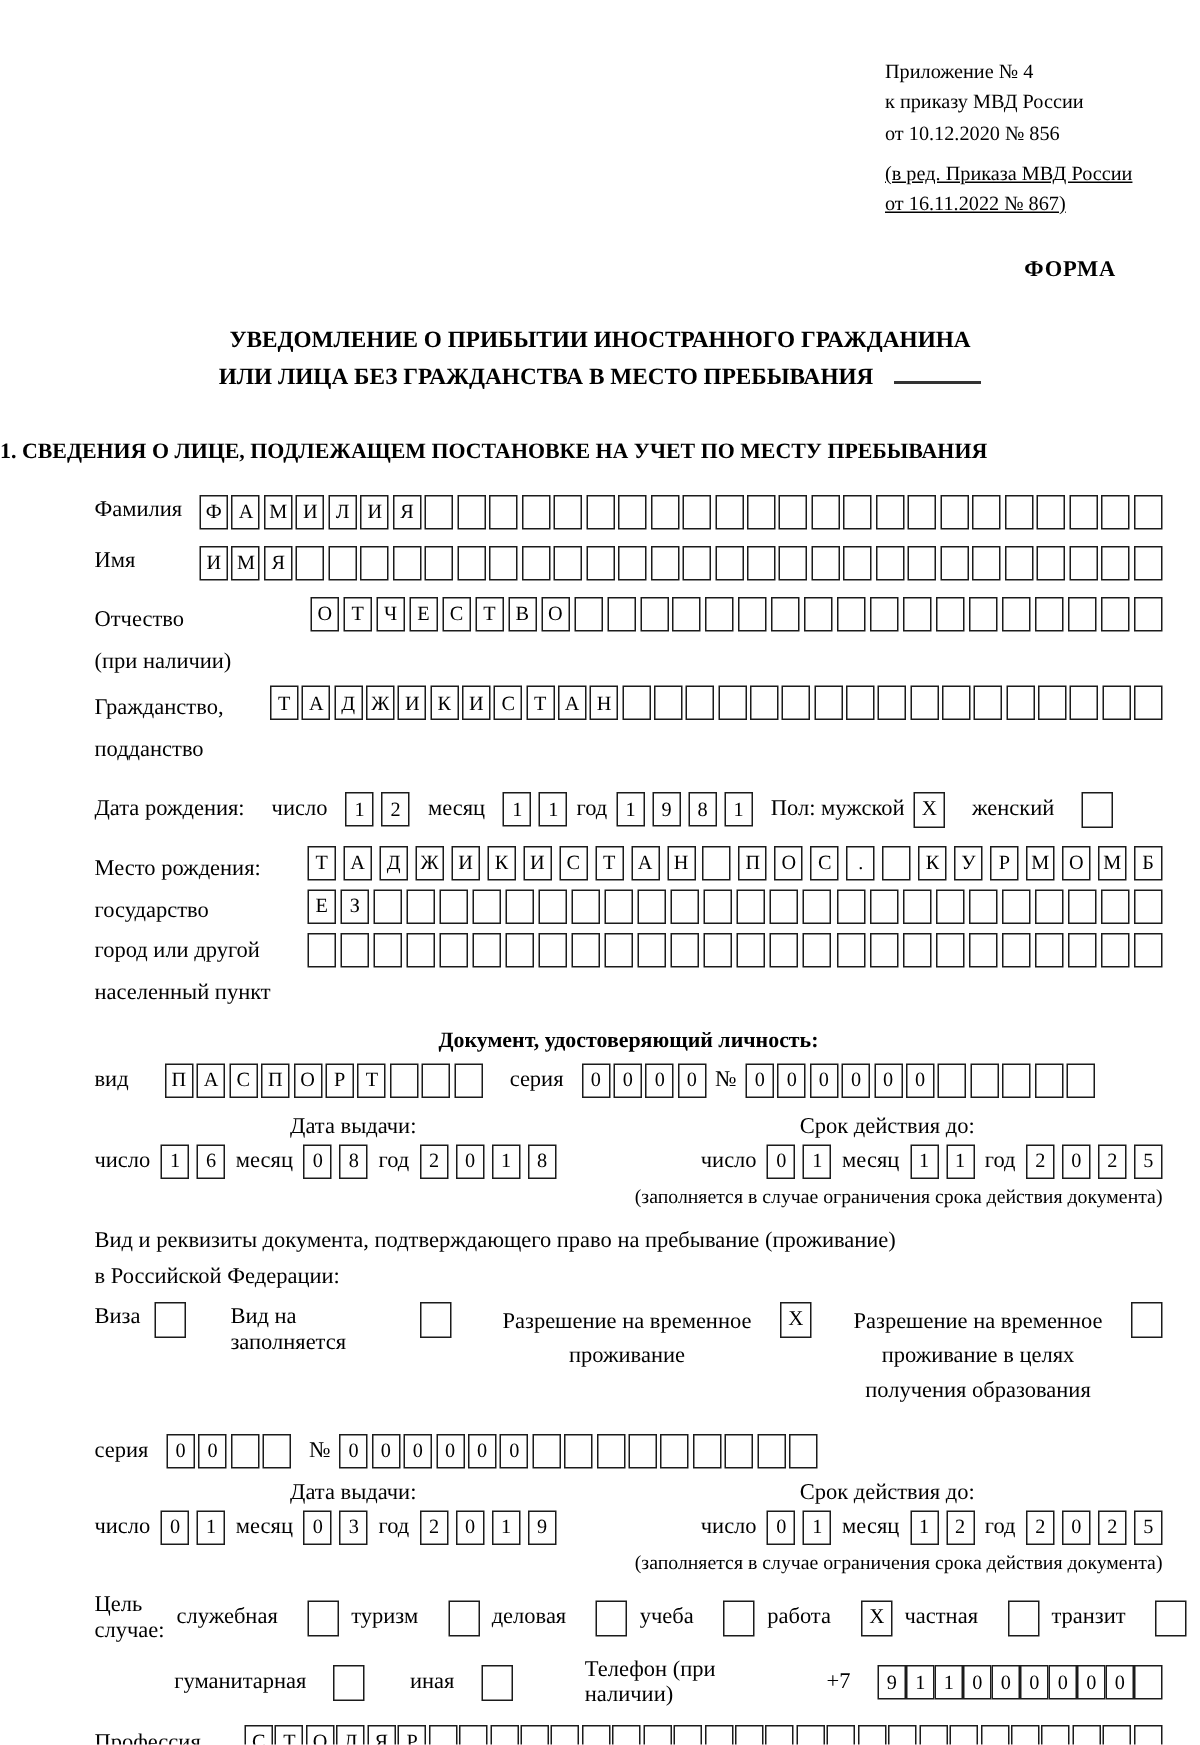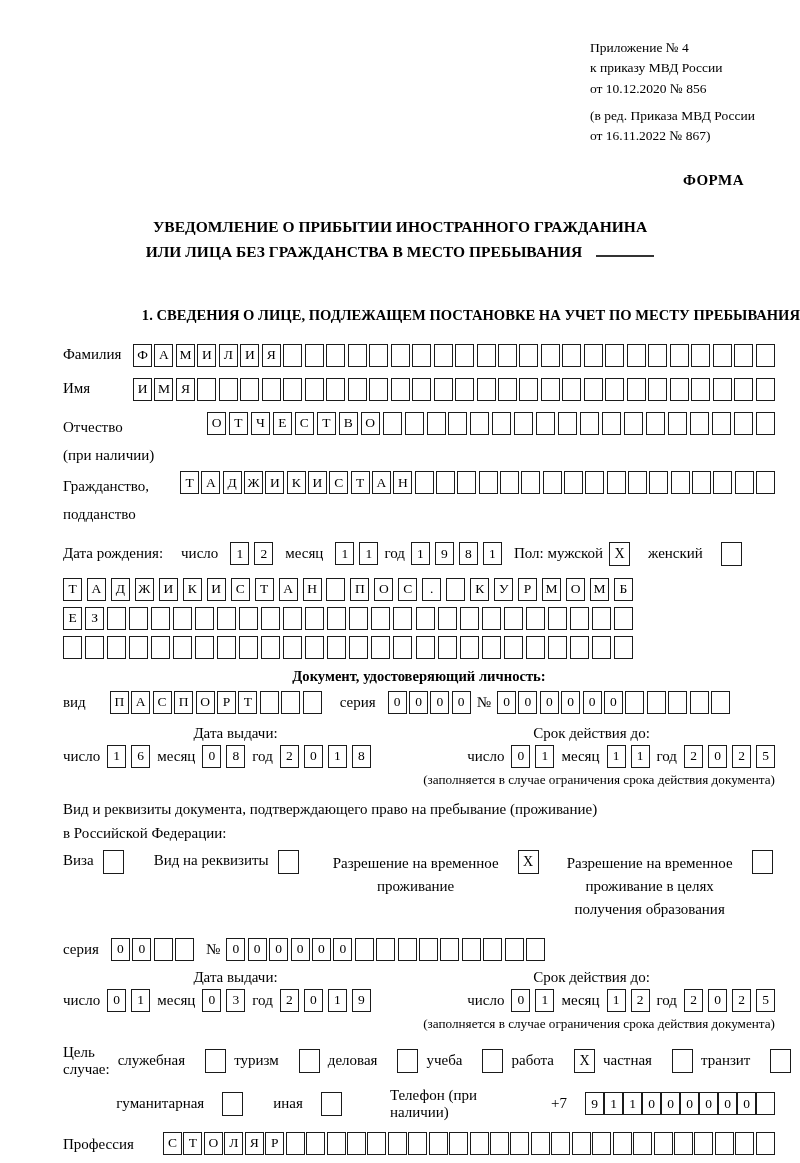--- a/index.html
+++ b/index.html
@@ -1,26 +1,26 @@
 <!DOCTYPE html>
 <html><head>
 <meta charset="utf-8">
 <style>
   html,body{margin:0;padding:0;background:#fff;}
   body{width:800px;height:1163px;font-family:"Liberation Serif","DejaVu Serif",serif;color:#000;overflow:hidden;}
   .page{width:800px;height:1163px;position:relative;}
 
   .hdr{margin:38px 22px 0 auto;width:188px;font-size:13.5px;line-height:1.5;}
-  .hdr .edition{margin-top:7px;}
+  .hdr .edition{margin-top:7px;text-decoration:underline;}
   .forma{margin:26px 56px 0 auto;width:120px;text-align:right;font-weight:bold;font-size:15px;letter-spacing:.5px;}
 
   .title{margin-top:26px;text-align:center;font-weight:bold;font-size:15.5px;line-height:1.6;}
   .blankline{display:inline-block;width:58px;border-bottom:2.2px solid #333;height:14px;margin-left:14px;}
 
-  .sec-heading{margin-top:42px;text-align:right;font-weight:bold;font-size:14.6px;}
+  .sec-heading{margin-top:28px;text-align:left;font-weight:bold;font-size:14.6px;}
 
   .content{padding:20px 25px 0 63px;font-size:15px;}
 
   .cell{box-sizing:border-box;flex:none;width:19px;height:23px;border:1.6px solid #1b1b1b;
         display:inline-flex;align-items:center;justify-content:center;font-size:13.5px;background:#fff;}
   .cb{width:21px;height:24px;font-size:14px;}
   .cells{display:flex;justify-content:space-between;}
   .dcells{display:inline-flex;gap:5px;vertical-align:-6px;}
 
   .frow{display:flex;align-items:flex-start;margin-top:11px;}
@@ -253,20 +253,26 @@
       <span>Пол: мужской</span>
       <span class="gap6"></span>
       <span class="cell cb">X</span>
       <span class="gap18"></span>
       <span>женский</span>
       <span class="gap18"></span>
       <span class="cell cb"></span>
     </div>
 
     <div class="frow" style="margin-top:12px;">
+      <span class="lbl lw142 llines">
+        <div>Место рождения:</div>
+        <div>государство</div>
+        <div>город или другой</div>
+        <div>населенный пункт</div>
+      </span>
       <span class="stack">
         <span class="cells w570">
             <span class="cell">Т</span>
             <span class="cell">А</span>
             <span class="cell">Д</span>
             <span class="cell">Ж</span>
             <span class="cell">И</span>
             <span class="cell">К</span>
             <span class="cell">И</span>
             <span class="cell">С</span>
@@ -441,21 +447,21 @@
     <div class="res-line2">в Российской Федерации:</div>
 
     <div class="opts">
       <span class="opt">
         <span class="opt-label">Виза</span>
         <span class="cell cb"></span>
       </span>
       <span class="gap18"></span>
         <span class="gap12"></span>
       <span class="opt">
-        <span class="opt-label">Вид на реквизиты</span>
+        <span class="opt-label">Вид на заполняется</span>
         <span class="cell cb"></span>
       </span>
       <span class="gap18"></span>
         <span class="gap6"></span>
       <span class="opt">
         <span class="opt-label optc w180">Разрешение на временное проживание</span>
         <span class="cell cb">X</span>
       </span>
       <span class="gap18"></span>
       <span class="opt">

